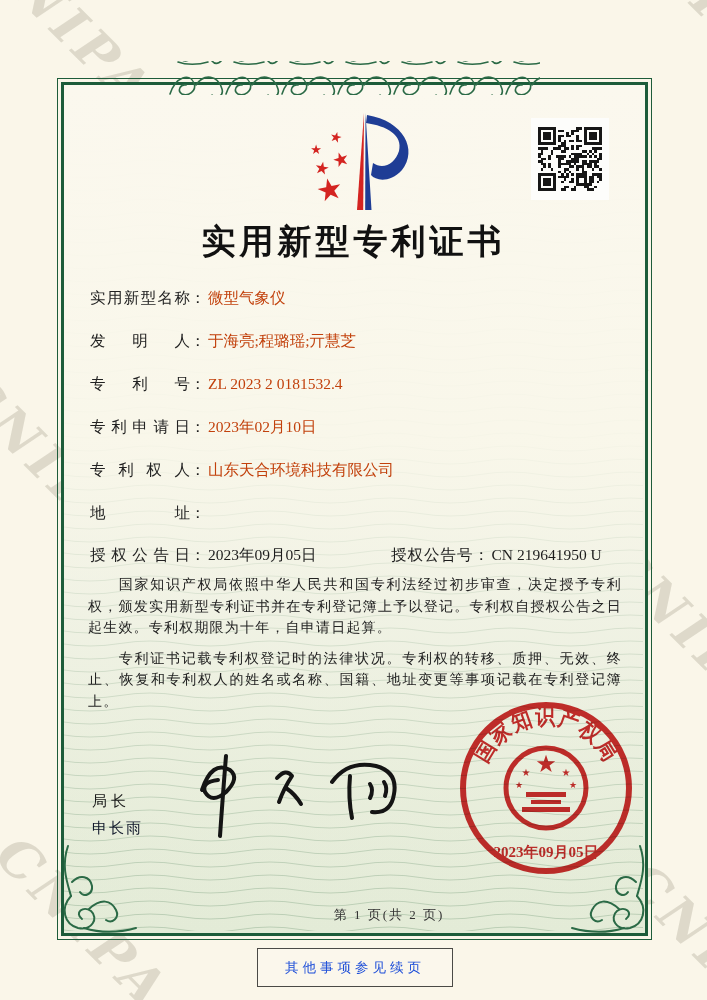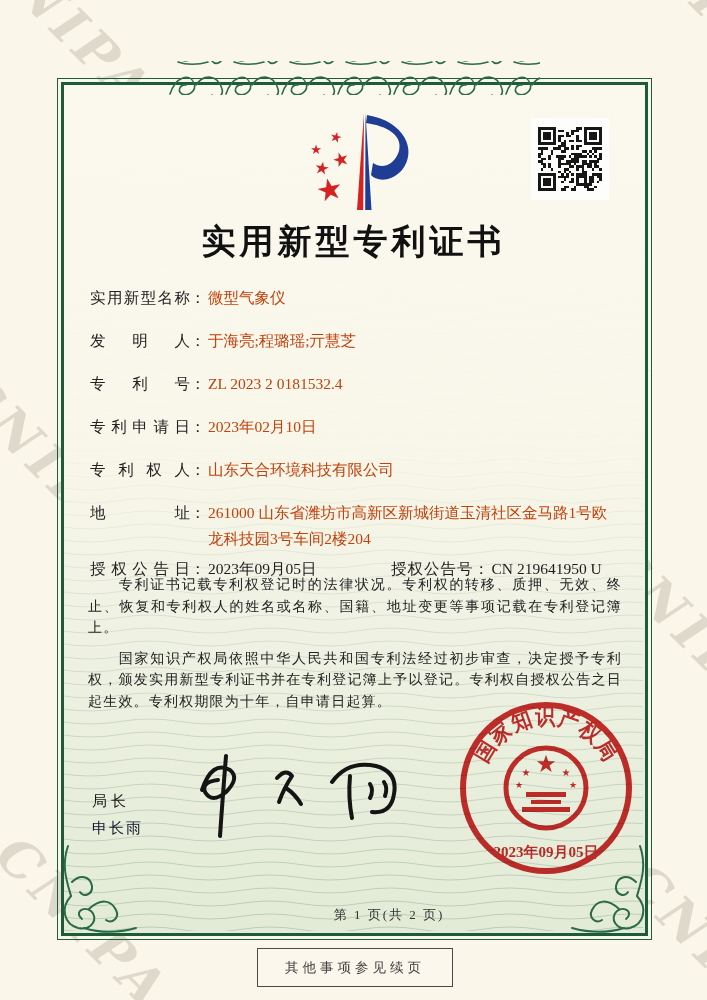--- a/index.html
+++ b/index.html
@@ -18,21 +18,21 @@
   
   .cert-no{position:absolute;left:94px;top:120px;font-size:15px;letter-spacing:2px;color:#2b2b2b;}
   .logo{position:absolute;left:292px;top:108px;width:132px;height:110px;}
   .qr-box{position:absolute;left:531px;top:118px;width:78px;height:82px;background:#fdfdfb;}
   .qr-box svg{position:absolute;left:7px;top:9px;width:64px;height:64px;}
   .title{position:absolute;left:57px;top:219px;width:593px;text-align:center;
          font-size:34px;font-weight:bold;letter-spacing:4px;color:#111;}
   
   .fields{position:absolute;left:90px;top:285px;width:532px;font-size:15.5px;line-height:26px;}
   .frow{display:flex;margin-bottom:17px;}
-  .frow.tight{margin-bottom:4px;}
+  .frow.tight{margin-bottom:16px;}
   .flabel{flex:0 0 100px;text-align:justify;text-align-last:justify;letter-spacing:0;color:#222;}
   .fcolon{flex:0 0 18px;}
   .fvalue{flex:1;color:#c2410c;}
   .pairrow{display:flex;}
   .pairrow .v1{flex:0 0 158px;}
   .pairrow .l2{margin-left:25px;letter-spacing:1px;}
   
   .paras{position:absolute;left:88px;top:574px;width:534px;font-size:14px;line-height:21.5px;
          letter-spacing:1.2px;color:#222;}
   .paras p{margin:0 0 9px 0;text-indent:2.2em;text-align:justify;}
@@ -42,21 +42,21 @@
   .signoff-name{position:absolute;left:92px;top:819px;font-size:15px;letter-spacing:2px;
                 font-family:"Liberation Sans",sans-serif;color:#0f172a;}
   .signature{position:absolute;left:180px;top:748px;width:250px;height:95px;}
   
   .seal{position:absolute;left:457px;top:700px;width:178px;height:180px;mix-blend-mode:multiply;}
   
   .page-no{position:absolute;left:57px;top:906px;width:664px;text-align:center;font-size:13px;
            letter-spacing:2px;color:#333;}
   .note-box{position:absolute;left:257px;top:948px;width:194px;height:37px;border:1px solid #4a4a46;
             background:#fbf7ec;text-align:center;line-height:37px;font-size:13.5px;
-            letter-spacing:4px;color:#404040;}
+            letter-spacing:4px;color:#1d4ed8;}
 </style>
 </head>
 <body>
 
 <div class="page">
 
   <span class="wm" style="left:-42px;top:-8px;">CNIPA</span>
   <span class="wm" style="left:598px;top:-34px;">CNIPA</span>
   <span class="wm" style="left:462px;top:290px;">CNIPA</span>
   <span class="wm" style="left:-66px;top:428px;">CNIPA</span>
@@ -362,35 +362,34 @@
       <span class="fvalue">2023年02月10日</span>
     </div>
     <div class="frow">
       <span class="flabel">专利权人</span>
       <span class="fcolon">：</span>
       <span class="fvalue">山东天合环境科技有限公司</span>
     </div>
     <div class="frow tight">
       <span class="flabel">地址</span>
       <span class="fcolon">：</span>
-      <span class="fvalue">261000 山东省潍坊市高新区新城街道玉清社区金马路1号欧龙科技园3号车间2楼204</span>
     </div>
     <div class="frow pairrow">
       <span class="flabel">授权公告日</span>
       <span class="fcolon">：</span>
       <span class="v1">2023年09月05日</span>
       <span class="l2">授权公告号</span>
       <span class="fcolon">：</span>
       <span>CN 219641950 U</span>
     </div>
   </div>
 
   <div class="paras">
+    <p>国家知识产权局依照中华人民共和国专利法经过初步审查，决定授予专利权，颁发实用新型专利证书并在专利登记簿上予以登记。专利权自授权公告之日起生效。专利权期限为十年，自申请日起算。</p>
     <p>专利证书记载专利权登记时的法律状况。专利权的转移、质押、无效、终止、恢复和专利权人的姓名或名称、国籍、地址变更等事项记载在专利登记簿上。</p>
-    <p>国家知识产权局依照中华人民共和国专利法经过初步审查，决定授予专利权，颁发实用新型专利证书并在专利登记簿上予以登记。专利权自授权公告之日起生效。专利权期限为十年，自申请日起算。</p>
   </div>
 
   <div class="signoff-title">局长</div>
   <div class="signoff-name">申长雨</div>
 
   <svg class="signature" viewBox="0 0 250 95">
     <g fill="none" stroke="#141414" stroke-width="4" stroke-linecap="round" stroke-linejoin="round">
       <path d="M22,42 Q32,12 50,22 Q60,30 46,44 Q32,56 25,44 Q21,34 38,32"></path>
       <path d="M46,8 Q43,45 40,88"></path>
       <path d="M97,30 Q106,20 112,28 Q104,40 99,54"></path>

